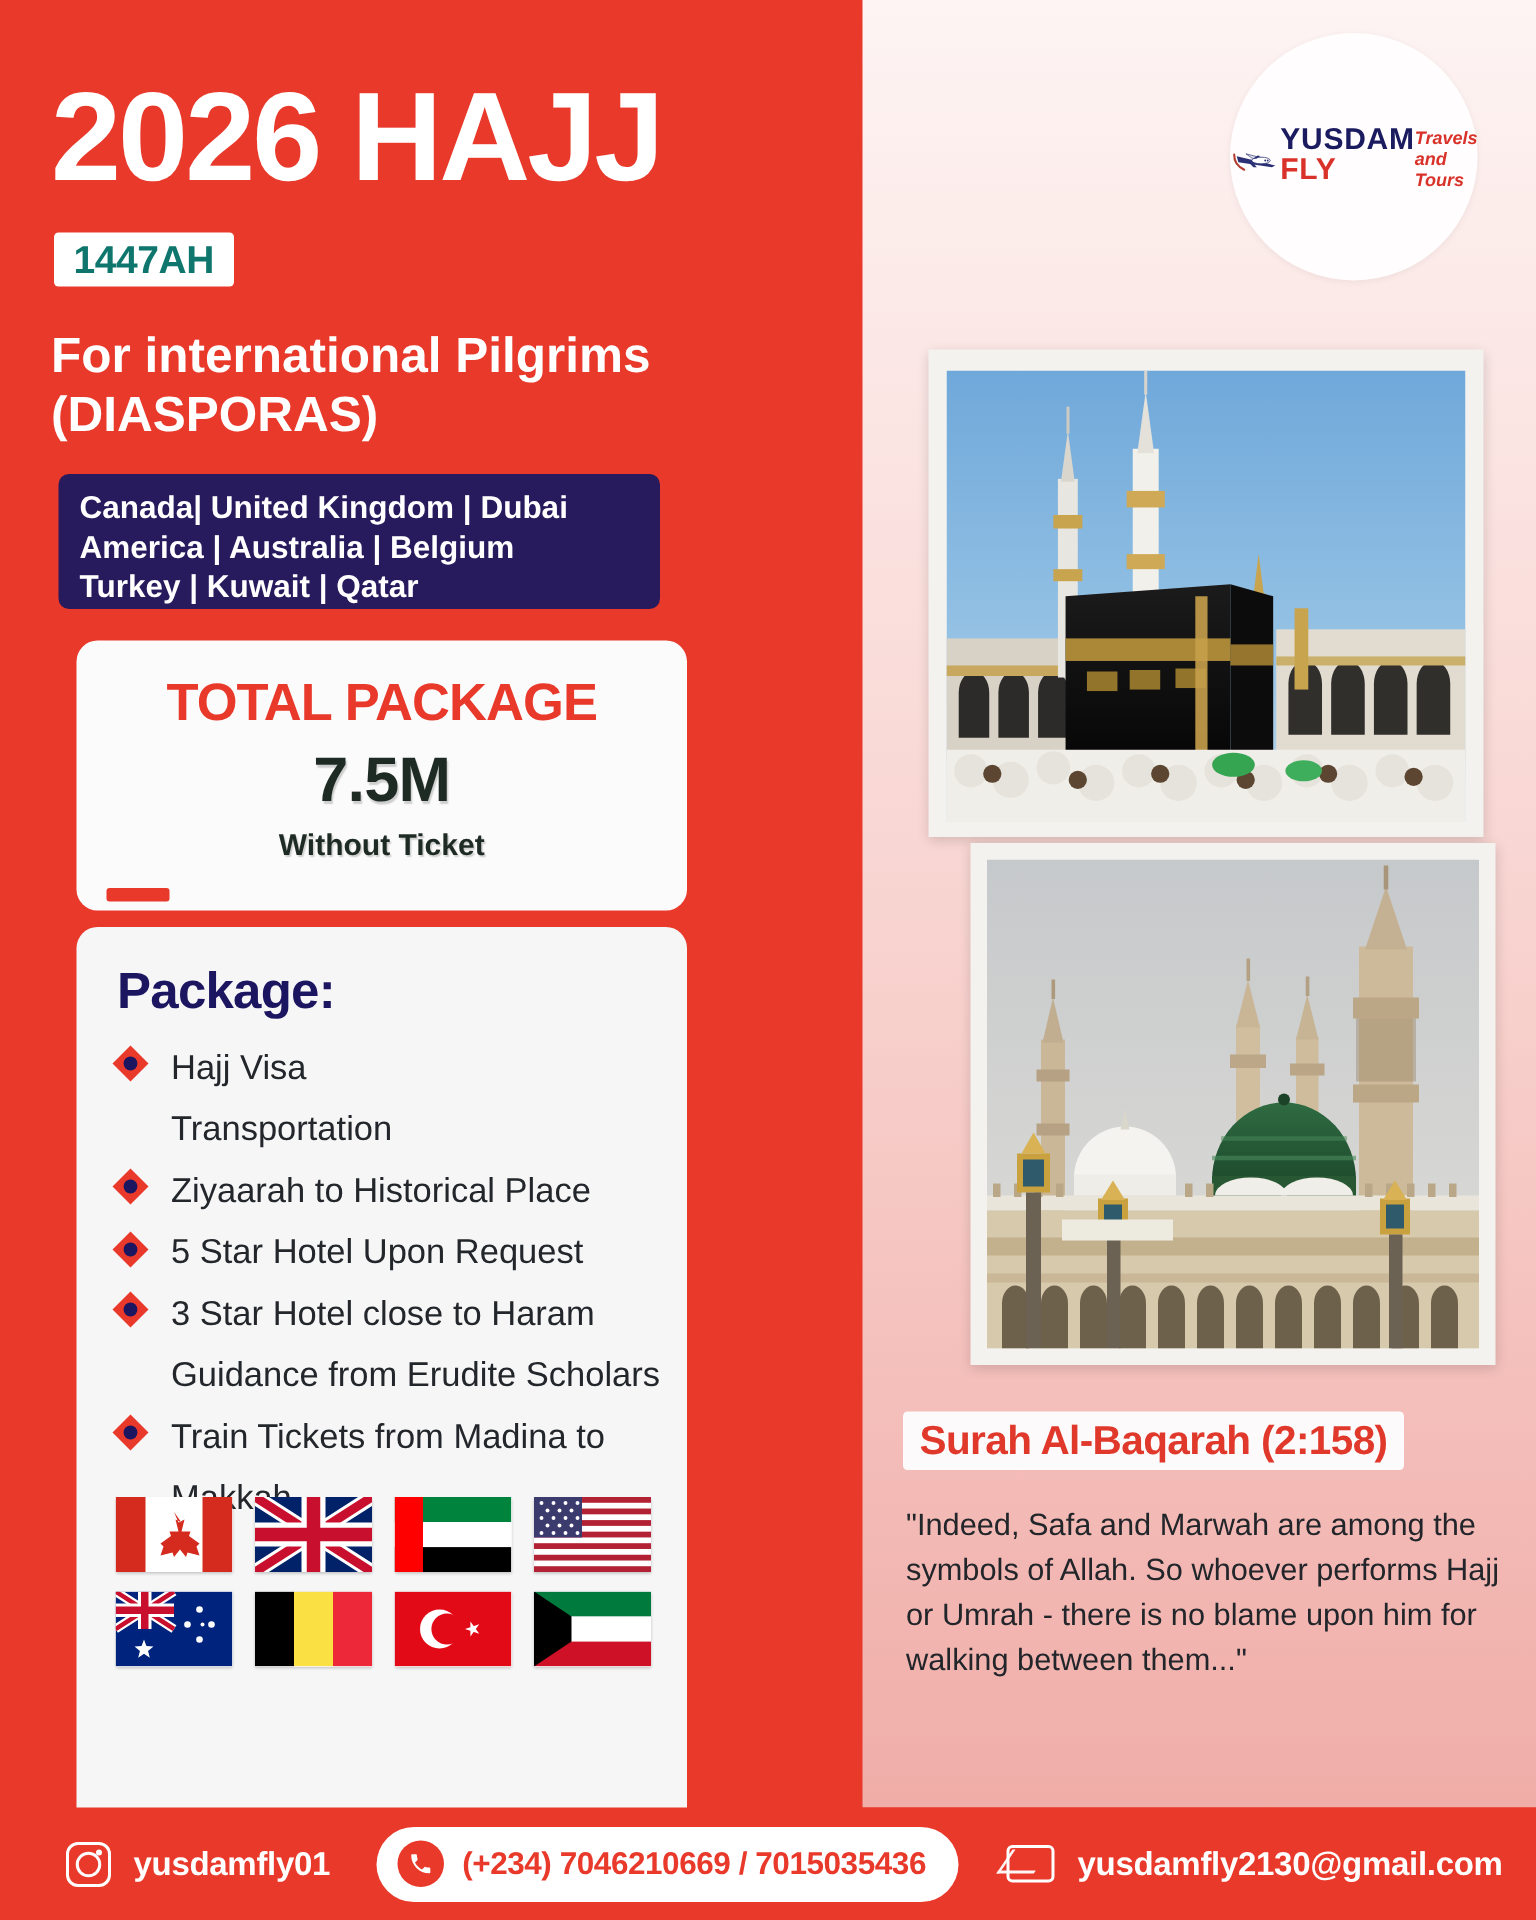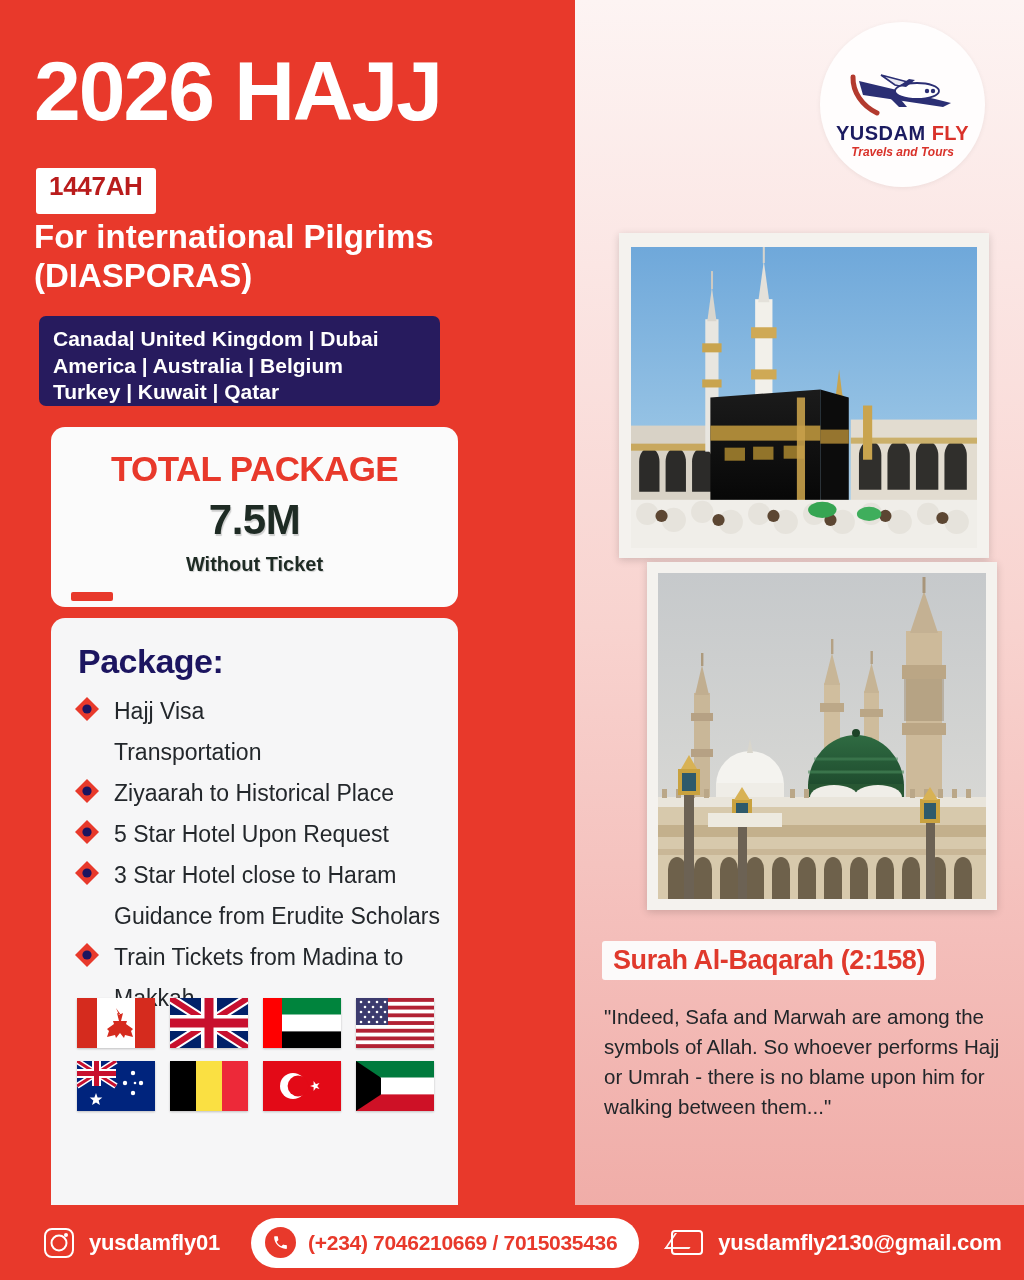--- a/index.html
+++ b/index.html
@@ -20,40 +20,40 @@
     background:linear-gradient(180deg,#FDF4F3 0%,#FBE6E4 22%,#F8D3CF 52%,#F4BEBA 78%,#F0ADA8 100%);
   }
 
   
   .left-panel{ position:absolute; left:0; top:0; width:575px; height:1205px; background:#E8392B; }
 
   
   .logo-circle{
     position:absolute; left:820px; top:22px; width:165px; height:165px;
     border-radius:50%; background:#FFFDFD;
-    display:flex; flex-direction:column; align-items:center; justify-content:center;
+    display:flex; align-items:center; justify-content:center;
     box-shadow:0 1px 5px rgba(0,0,0,.06);
   }
   .logo-plane{ width:120px; height:72px; margin-top:4px; }
   .logo-word{ font-size:20px; font-weight:bold; letter-spacing:.5px; line-height:1; margin-top:-4px;}
   .logo-word .y{ color:#1B1B60; }
   .logo-word .f{ color:#D9322A; }
   .logo-sub{ font-size:12px; font-style:italic; font-weight:bold; color:#D9322A; margin-top:2px; }
 
   
   .title{
     position:absolute; left:34px; top:52px;
     font-size:84px; font-weight:bold; color:#FFFFFF;
     letter-spacing:-2px; line-height:.95;
   }
   .ah-badge{
-    position:absolute; left:36px; top:168px;
-    background:#FFFFFF; color:#b91c1c;
+    position:absolute; left:36px; top:155px;
+    background:#FFFFFF; color:#0f766e;
     font-size:26px; font-weight:bold;
-    padding:3px 13px 12px; border-radius:3px; letter-spacing:-.3px;
+    padding:3px 13px 2px; border-radius:3px; letter-spacing:-.3px;
   }
   .subtitle{
     position:absolute; left:34px; top:218px; width:520px;
     font-size:33px; font-weight:bold; color:#FFFFFF; line-height:1.17;
   }
   .countries{
     position:absolute; left:39px; top:316px; width:401px;
     background:#271B5E; border-radius:7px;
     padding:10px 14px 0;
     color:#FFFFFF; font-size:21px; font-weight:bold; line-height:1.27;
@@ -205,21 +205,21 @@
             </svg></span>
           <span class="pkg-text">Transportation</span>
         </div>
         <div class="pkg-row" style="margin-top: 12px;">
           <span class="diamond"><svg viewBox="0 0 26 26">
               <path d="M13 1 L25 13 L13 25 L1 13 Z" fill="#E8392B"></path>
               <circle cx="13" cy="13" r="4.6" fill="#1C1560"></circle>
             </svg></span>
           <span class="pkg-text">Ziyaarah to Historical Place</span>
         </div>
-        <div class="pkg-row" style="margin-top: 12px;">
+        <div class="pkg-row" style="margin-top: 12px; align-items: center;">
           <span class="diamond"><svg viewBox="0 0 26 26">
               <path d="M13 1 L25 13 L13 25 L1 13 Z" fill="#E8392B"></path>
               <circle cx="13" cy="13" r="4.6" fill="#1C1560"></circle>
             </svg></span>
           <span class="pkg-text">5 Star Hotel Upon Request</span>
         </div>
         <div class="pkg-row" style="margin-top: 12px;">
           <span class="diamond"><svg viewBox="0 0 26 26">
               <path d="M13 1 L25 13 L13 25 L1 13 Z" fill="#E8392B"></path>
               <circle cx="13" cy="13" r="4.6" fill="#1C1560"></circle>

